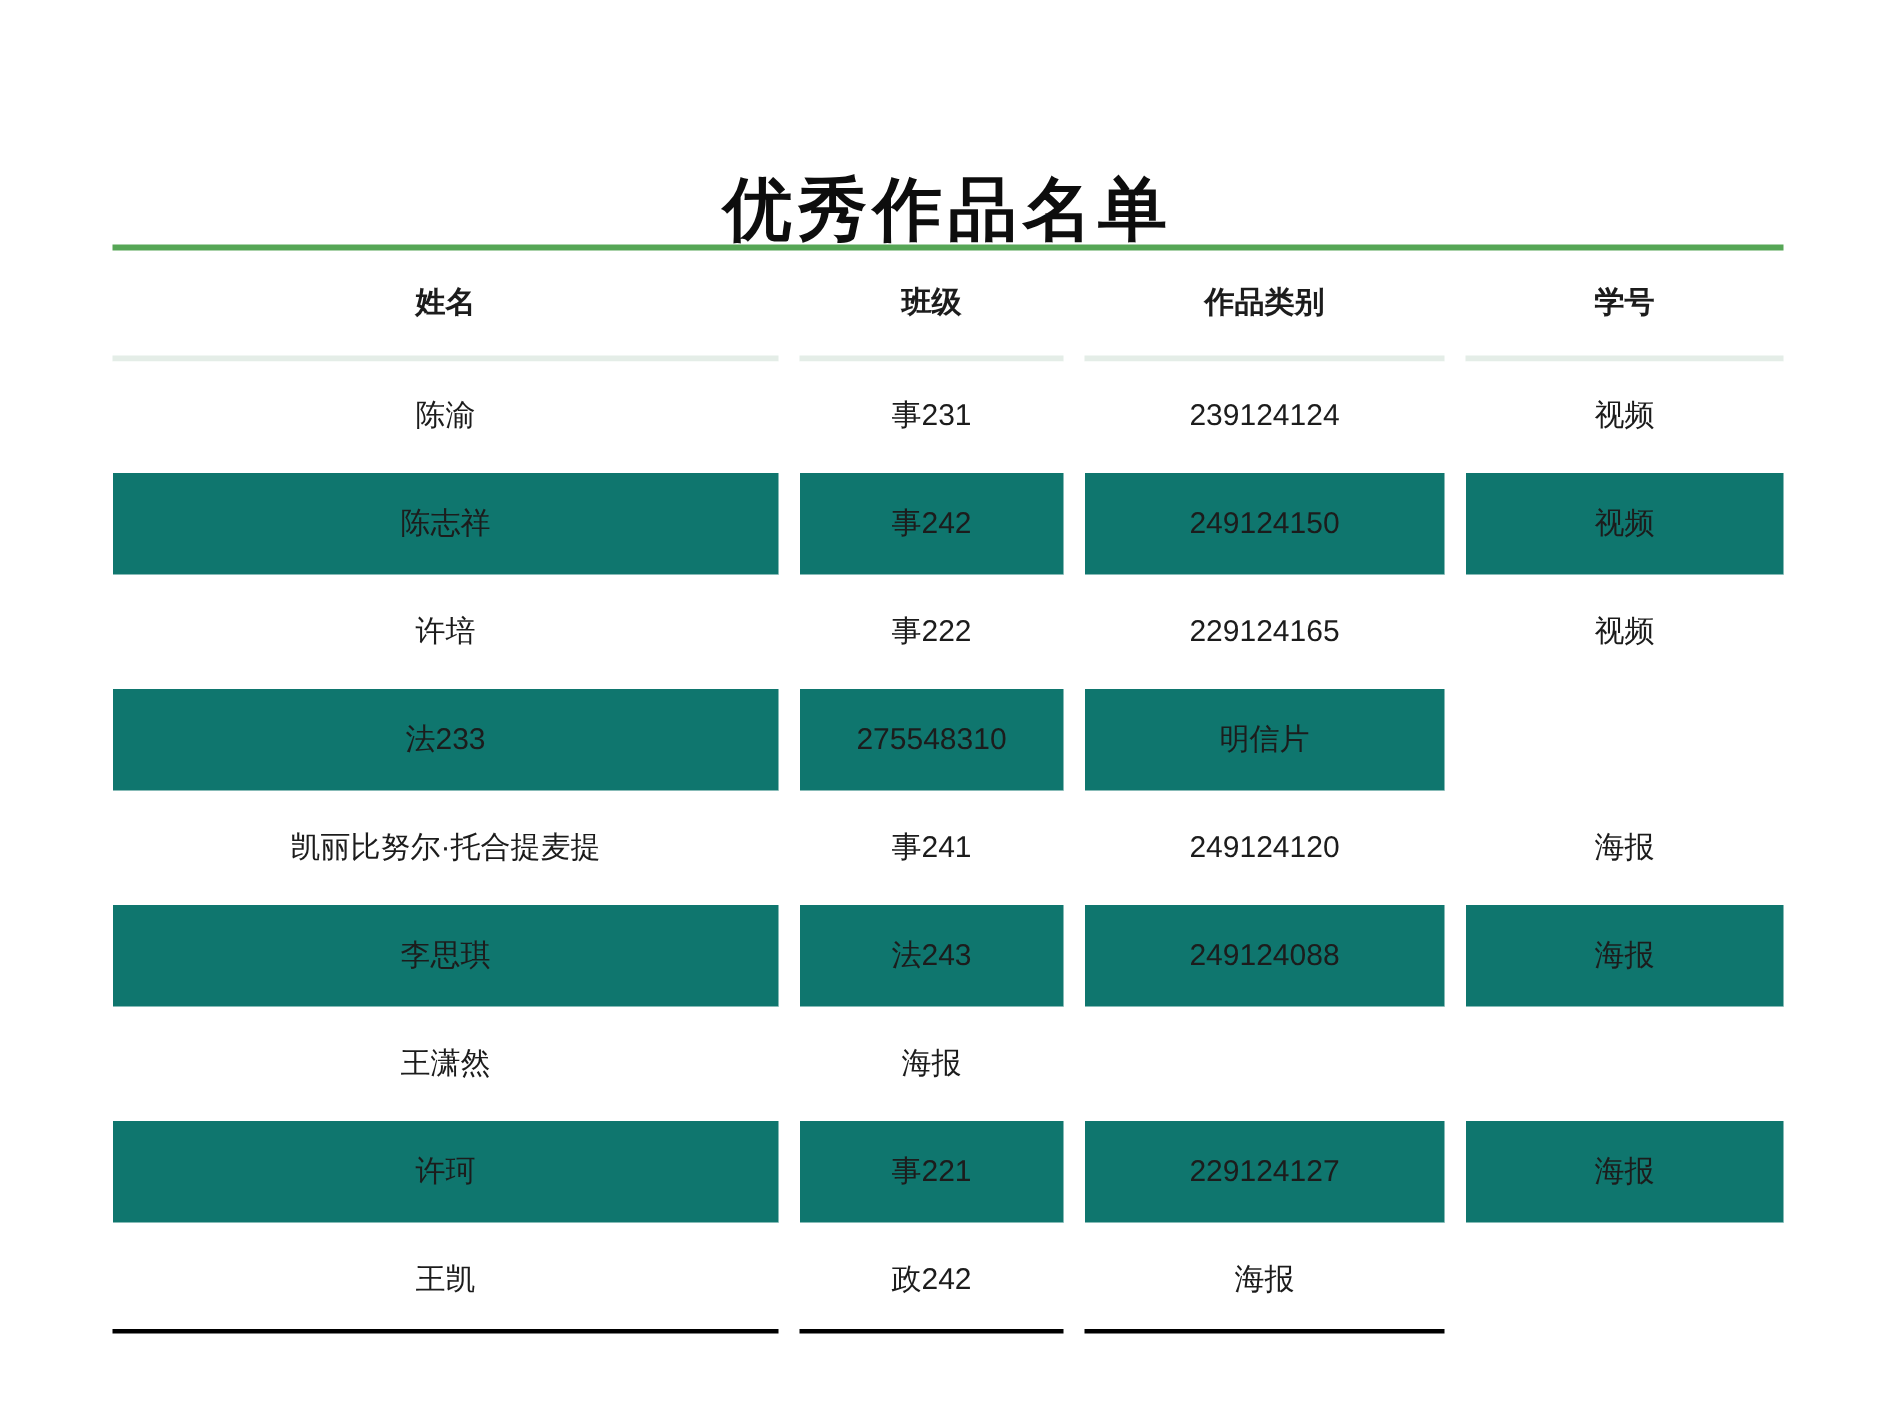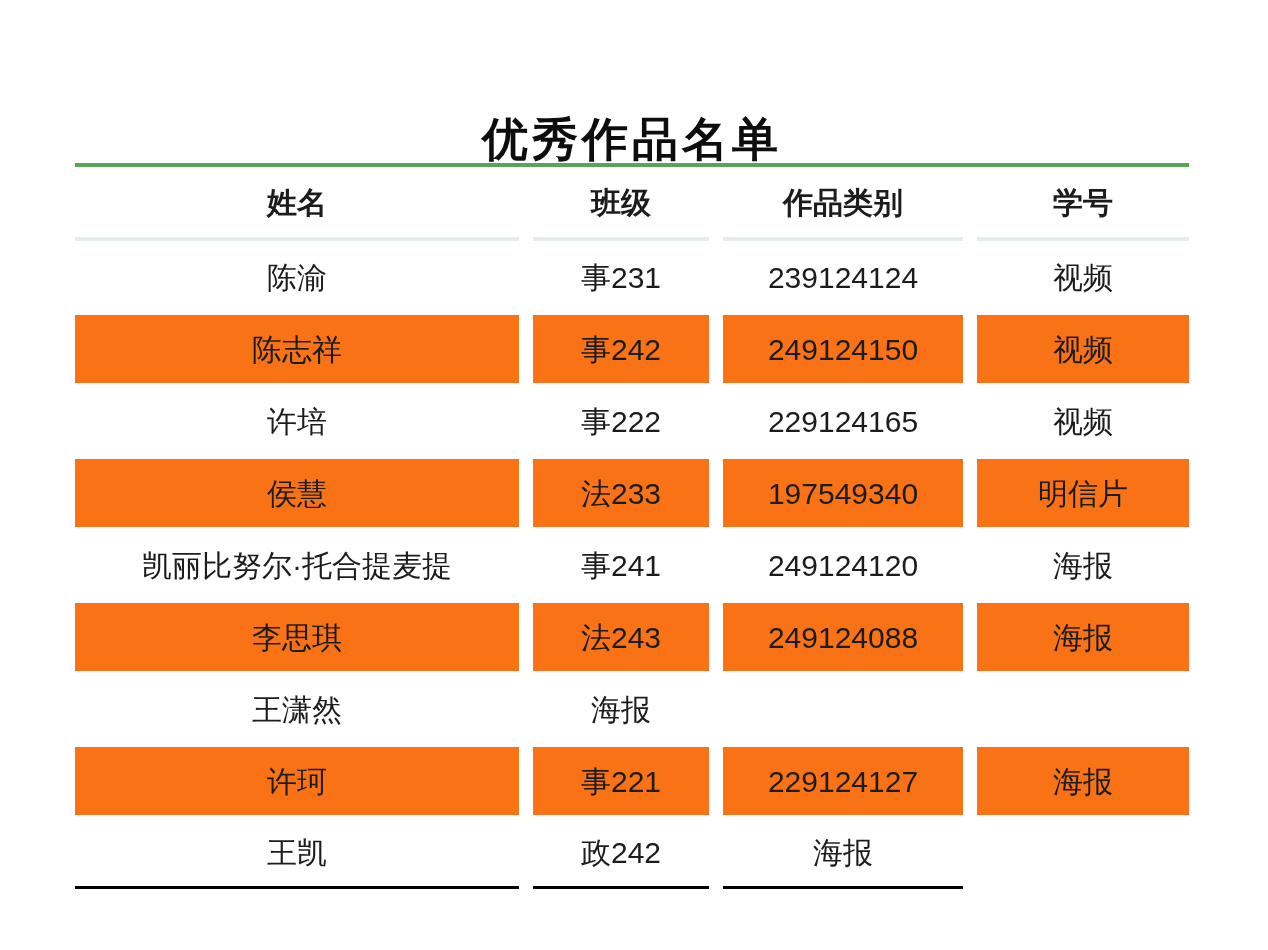--- a/index.html
+++ b/index.html
@@ -37,35 +37,35 @@
     column-gap: 14px;
     width: 1114px;
   }
   .row.header { height: 74px; }
   .row.data   { height: 72px; }
   .cell {
     display: flex;
     align-items: center;
     justify-content: center;
     text-align: center;
-    font-size: 30px;
+    font-size: 20px;
     line-height: 1.1;
     background-clip: padding-box;
   }
   .row.header .cell {
     font-weight: 700;
     border-bottom: 4px solid #e4ede7;
   }
   .row.data .cell {
     font-weight: 400;
     border-top: 2px solid #ffffff;
     border-bottom: 2px solid #ffffff;
   }
   .row.data.stripe .cell {
-    background-color: #f97316;
+    background-color: #0f766e;
   }
   .row.data.last .cell {
     border-bottom: 3px solid #000000;
   }
 </style>
 </head>
 <body>
 
 <div class="page">
 
@@ -93,23 +93,22 @@
           <div class="cell">249124150</div>
           <div class="cell">视频</div>
         </div>
         <div class="row data">
           <div class="cell">许培</div>
           <div class="cell">事222</div>
           <div class="cell">229124165</div>
           <div class="cell">视频</div>
         </div>
         <div class="row data stripe">
-          <div class="cell">侯慧</div>
           <div class="cell">法233</div>
-          <div class="cell">197549340</div>
+          <div class="cell">275548310</div>
           <div class="cell">明信片</div>
         </div>
         <div class="row data">
           <div class="cell">凯丽比努尔·托合提麦提</div>
           <div class="cell">事241</div>
           <div class="cell">249124120</div>
           <div class="cell">海报</div>
         </div>
         <div class="row data stripe">
           <div class="cell">李思琪</div>

